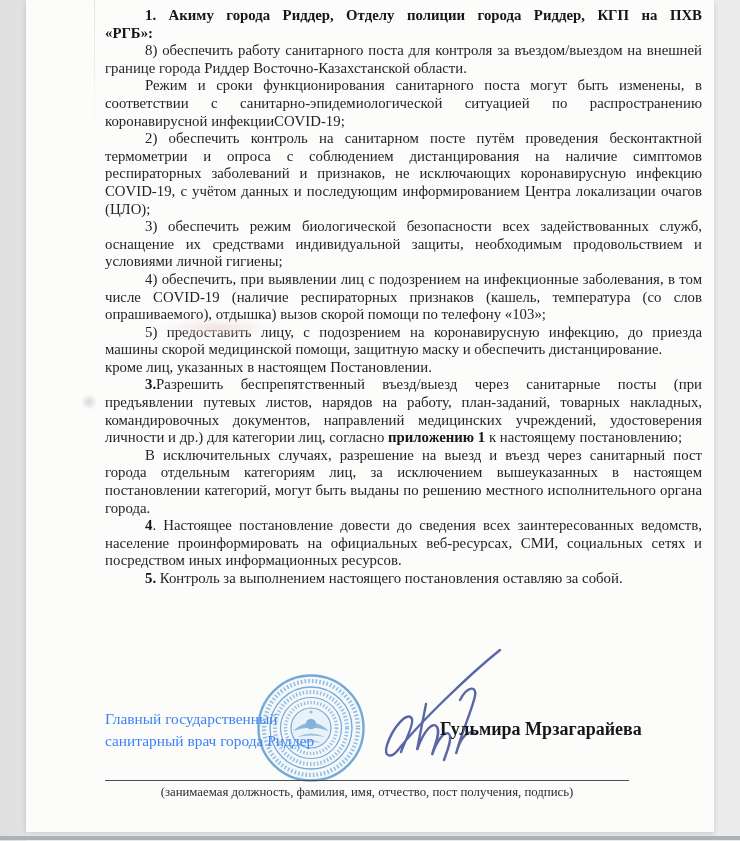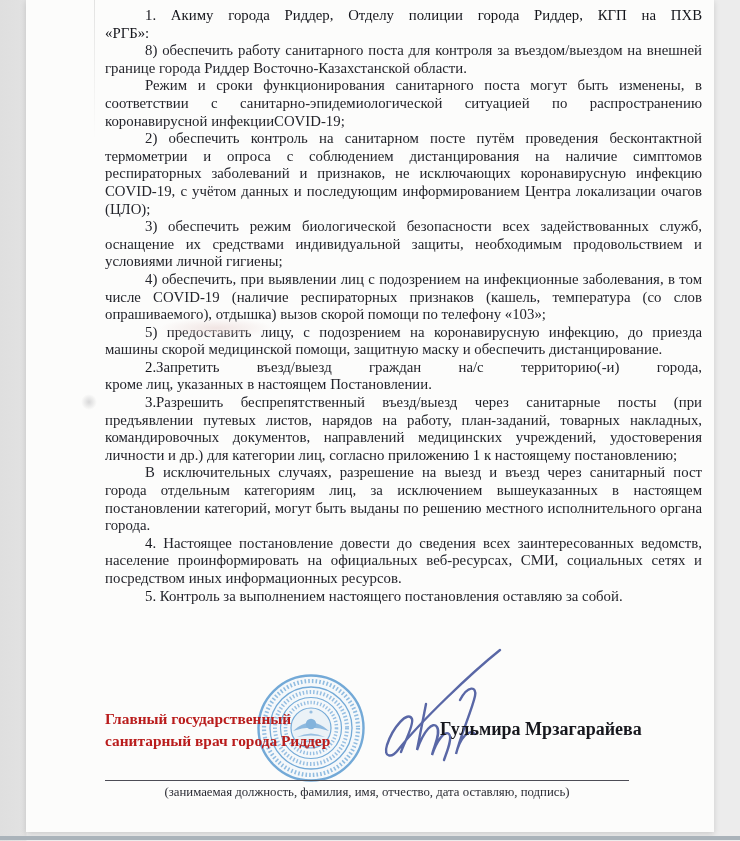--- a/index.html
+++ b/index.html
@@ -20,23 +20,23 @@
   .paper-edge{position:absolute;left:68px;top:0;width:1px;height:140px;
     background:linear-gradient(180deg,rgba(0,0,0,.10),rgba(0,0,0,0));}
   .content{
     position:absolute;left:79px;top:7px;width:597px;
     font-size:14.8px;line-height:17.6px;color:#23242b;
     text-align:justify;
   }
   .para{margin:0;text-indent:40px;}
   .noindent{text-indent:0;}
   .jl{text-align-last:justify;}
-  .b{font-weight:normal;color:#14151b;}
+  .b{font-weight:bold;color:#14151b;}
   .sig-left{position:absolute;left:79px;top:708px;width:310px;
-    font-weight:bold;font-size:15.4px;line-height:21.5px;color:#b91c1c;}
+    font-weight:normal;font-size:15.4px;line-height:21.5px;color:#3b82f6;}
   .sig-name{position:absolute;left:414px;top:719px;
     font-weight:bold;font-size:18px;color:#16171d;}
   .received{position:absolute;left:79px;top:750px;font-size:14.2px;color:#2a2b33;word-spacing:5px;}
   .fill-line{position:absolute;left:79px;top:780px;width:524px;height:0;border-top:1.4px solid #4c4c55;}
   .caption{position:absolute;left:79px;top:785px;width:524px;text-align:center;
     font-size:12.8px;color:#2a2b33;}
   .stamp{position:absolute;left:229px;top:672px;width:112px;height:112px;
     opacity:.88;mix-blend-mode:multiply;}
   .signature{position:absolute;left:316px;top:640px;width:205px;height:132px;
     mix-blend-mode:multiply;}
@@ -56,21 +56,20 @@
       <div class="para jl b">1. Акиму города Риддер, Отделу полиции города Риддер, КГП на ПХВ</div>
       <div class="para noindent b">«РГБ»:</div>
 
       <p class="para">8) обеспечить работу санитарного поста для контроля за въездом/выездом на внешней границе города Риддер Восточно-Казахстанской области.</p>
       <p class="para">Режим и сроки функционирования санитарного поста могут быть изменены, в соответствии с санитарно-эпидемиологической ситуацией по распространению коронавирусной инфекцииCOVID-19;</p>
       <p class="para">2) обеспечить контроль на санитарном посте путём проведения бесконтактной термометрии и опроса с соблюдением дистанцирования на наличие симптомов респираторных заболеваний и признаков, не исключающих коронавирусную инфекцию COVID-19, с учётом данных и последующим информированием Центра локализации очагов (ЦЛО);</p>
       <p class="para">3) обеспечить режим биологической безопасности всех задействованных служб, оснащение их средствами индивидуальной защиты, необходимым продовольствием и условиями личной гигиены;</p>
       <p class="para">4) обеспечить, при выявлении лиц с подозрением на инфекционные заболевания, в том числе COVID-19 (наличие респираторных признаков (кашель, температура (со слов опрашиваемого), отдышка) вызов скорой помощи по телефону «103»;</p>
       <p class="para">5) предоставить лицу, с подозрением на коронавирусную инфекцию, до приезда машины скорой медицинской помощи, защитную маску и обеспечить дистанцирование.</p>
 
-      <div class="para jl"><span class="b">2.</span><span>Запретить въезд/выезд граждан на/с территорию(-и) города,</span></div>
       <div class="para noindent">кроме лиц, указанных в настоящем Постановлении.</div>
 
       <p class="para"><span class="b">3.</span><span>Разрешить беспрепятственный въезд/выезд через санитарные посты (при предъявлении путевых листов, нарядов на работу, план-заданий, товарных накладных, командировочных документов, направлений медицинских учреждений, удостоверения личности и др.) для категории лиц, согласно </span><span class="b">приложению 1</span><span> к настоящему постановлению;</span></p>
 
       <p class="para">В исключительных случаях, разрешение на выезд и въезд через санитарный пост города отдельным категориям лиц, за исключением вышеуказанных в настоящем постановлении категорий, могут быть выданы по решению местного исполнительного органа города.</p>
 
       <p class="para"><span class="b">4</span><span>. Настоящее постановление довести до сведения всех заинтересованных ведомств, население проинформировать на официальных веб-ресурсах, СМИ, социальных сетях и посредством иных информационных ресурсов.</span></p>
 
       <p class="para"><span class="b">5.</span><span> Контроль за выполнением настоящего постановления оставляю за собой.</span></p>
 
@@ -102,20 +101,20 @@
         <path d="M118,60 C126,45 135,46 133,56 C130,70 119,94 114,114 C118,98 127,88 133,94"></path>
       </g>
     </svg>
 
     <div class="sig-left">
       <div>Главный государственный</div>
       <div>санитарный врач города Риддер</div>
     </div>
     <div class="sig-name">Гульмира Мрзагарайева</div>
     <div class="fill-line"></div>
-    <div class="caption">(занимаемая должность, фамилия, имя, отчество, дата оставляю, подпись)</div>
+    <div class="caption">(занимаемая должность, фамилия, имя, отчество, пост получения, подпись)</div>
 
     <div class="smudge1"></div>
     <div class="smudge2"></div>
   </div>
 
   <div class="bottom-line"></div>
 </div>
 
 </body></html>

